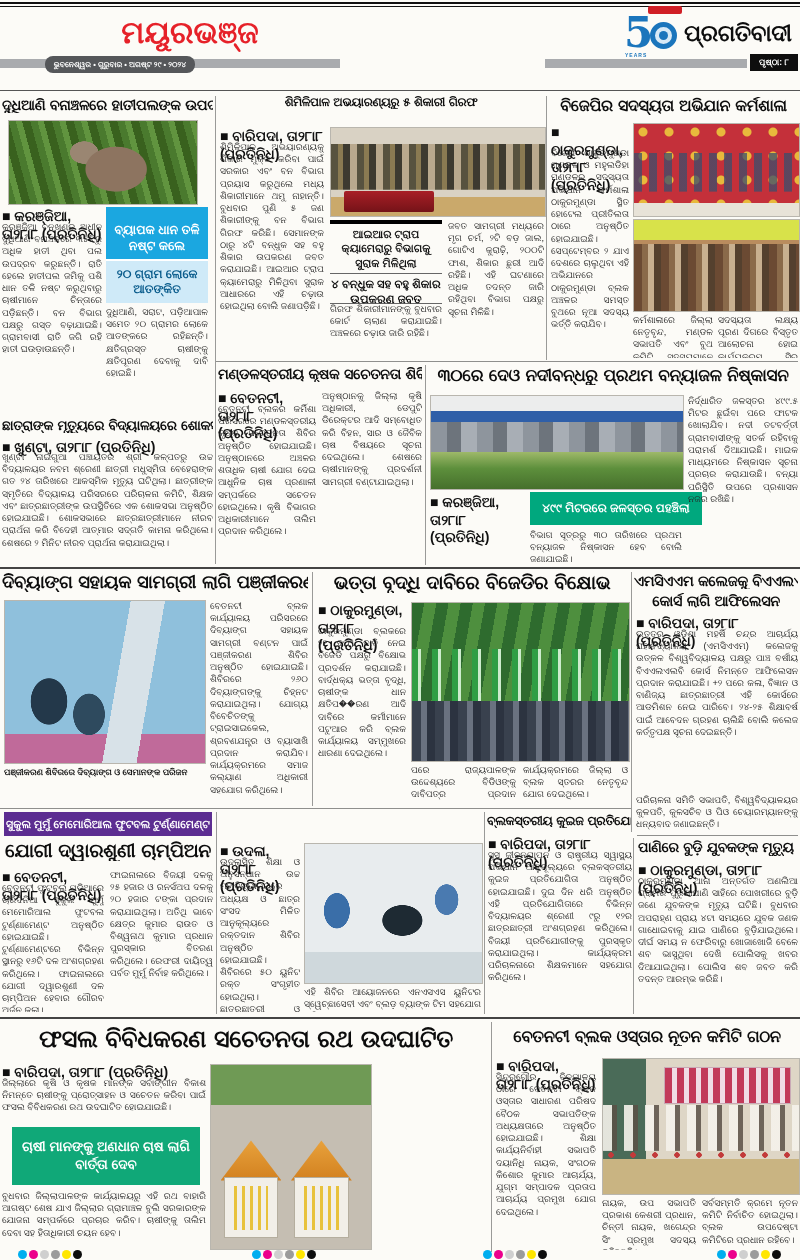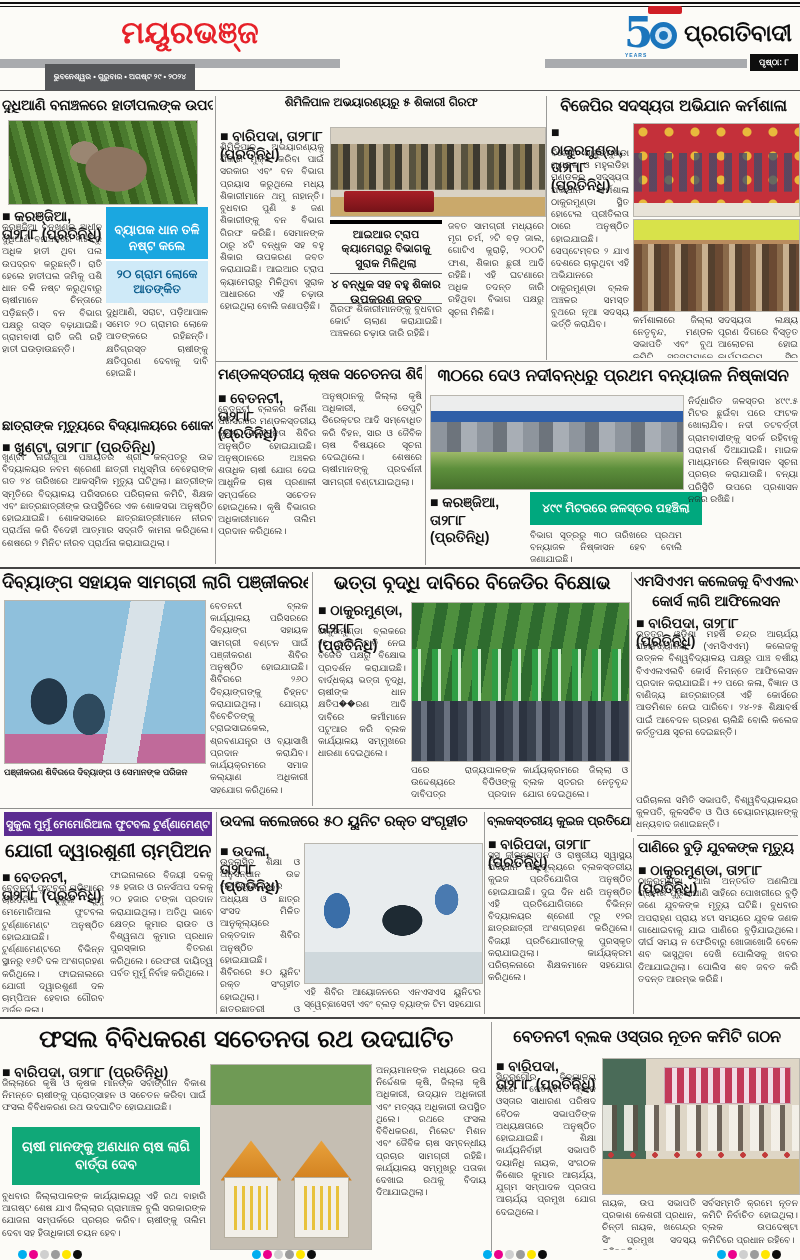--- a/index.html
+++ b/index.html
@@ -114,21 +114,21 @@
 <body>
 
 <div class="page">
 
   <div class="abs" style="left:0;top:2px;width:800px;height:2px;background:#111;"></div>
   <div class="abs" style="left:0;top:6px;width:800px;height:1px;background:#111;"></div>
 
   <div class="abs masthead ctr" style="left:60px;top:14px;width:260px;">ମୟୂରଭଞ୍ଜ</div>
 
   <div class="graybar" style="left:0;top:59px;width:340px;"></div>
-  <div class="darkbox" style="left:45px;top:64px;width:150px;height:26px;">ଭୁବନେଶ୍ୱର • ଗୁରୁବାର • ଅଗଷ୍ଟ ୨୯ • ୨୦୨୪</div>
+  <div class="darkbox" style="left:45px;top:56px;width:150px;height:17px;border-radius:8px;">ଭୁବନେଶ୍ୱର • ଗୁରୁବାର • ଅଗଷ୍ଟ ୨୯ • ୨୦୨୪</div>
 
   <div class="abs" style="left:618px;top:6px;width:182px;height:50px;">
     <div class="logo-tab" style="left:30px;top:0;width:34px;height:8px;"></div>
     <div class="abs logo5" style="left:6px;top:6px;">5</div>
     <div class="logo-circle" style="left:32px;top:16px;"></div>
     <div class="abs years" style="left:7px;top:46px;">YEARS</div>
     <div class="abs brand" style="left:66px;top:14px;">ପ୍ରଗତିବାଦୀ</div>
   </div>
   <div class="graybar" style="left:545px;top:59px;width:202px;"></div>
   <div class="pagebox" style="left:750px;top:54px;width:48px;height:17px;">ପୃଷ୍ଠା: ୮</div>
@@ -194,21 +194,20 @@
   <div class="abs byline" style="left:636px;top:615px;width:162px;">■ ବାରିପଦା, ତା୨୮ା୮ (ପ୍ରତିନିଧି)</div>
   <div class="abs bt" style="left:636px;top:628px;width:162px;height:164px;">ଉତ୍ତର ଓଡ଼ିଶା ମହର୍ଷି ଚନ୍ଦ୍ର ଆଚାର୍ଯ୍ୟ ମହାବିଦ୍ୟାଳୟ (ଏମସିଏଏମ) କଲେଜକୁ ଉତ୍କଳ ବିଶ୍ୱବିଦ୍ୟାଳୟ ପକ୍ଷରୁ ପାଞ୍ଚ ବର୍ଷୀୟ ବିଏଏଲଏଲବି କୋର୍ସ ନିମନ୍ତେ ଆଫିଲେସନ ପ୍ରଦାନ କରାଯାଇଛି। +୨ ପରେ କଳା, ବିଜ୍ଞାନ ଓ ବାଣିଜ୍ୟ ଛାତ୍ରଛାତ୍ରୀ ଏହି କୋର୍ସରେ ଆଡମିଶନ ନେଇ ପାରିବେ। ୨୪-୨୫ ଶିକ୍ଷାବର୍ଷ ପାଇଁ ଆବେଦନ ଗ୍ରହଣ ଚାଲିଛି ବୋଲି କଲେଜ କର୍ତ୍ତୃପକ୍ଷ ସୂଚନା ଦେଇଛନ୍ତି।</div>
   <div class="abs bt" style="left:636px;top:794px;width:162px;height:38px;">ପରିଚାଳନା ସମିତି ସଭାପତି, ବିଶ୍ୱବିଦ୍ୟାଳୟର କୁଳପତି, କୁଳସଚିବ ଓ ପିଓ ଚେୟାରମ୍ୟାନଙ୍କୁ ଧନ୍ୟବାଦ ଜଣାଇଛନ୍ତି।</div>
 
   <div class="abs kicker" style="left:4px;top:812px;width:208px;height:24px;">ସୁକୁଲ ମୁର୍ମୁ ମେମୋରିଆଲ ଫୁଟବଲ ଟୁର୍ଣ୍ଣାମେଣ୍ଟ</div>
   <div class="abs hl hl1 ctr" style="left:2px;top:840px;width:212px;font-size:19px;">ଯୋଗୀ ଦ୍ୱାରଶୁଣୀ ଚାମ୍ପିଅନ</div>
   <div class="abs byline" style="left:2px;top:869px;width:102px;">■ ବେତନଟୀ, ତା୨୮ା୮ (ପ୍ରତିନିଧି)</div>
   <div class="abs bt" style="left:2px;top:882px;width:102px;height:130px;">ବେତନଟୀ ଫୁଟବଲ ପଡ଼ିଆରେ ଚାରିଦିନିଆ ସୁକୁଲ ମୁର୍ମୁ ମେମୋରିଆଲ ଫୁଟବଲ ଟୁର୍ଣ୍ଣାମେଣ୍ଟ ଅନୁଷ୍ଠିତ ହୋଇଯାଇଛି। ଟୁର୍ଣ୍ଣାମେଣ୍ଟରେ ବିଭିନ୍ନ ସ୍ଥାନରୁ ୧୬ଟି ଦଳ ଅଂଶଗ୍ରହଣ କରିଥିଲେ। ଫାଇନାଲରେ ଯୋଗୀ ଦ୍ୱାରଶୁଣୀ ଦଳ ଚାମ୍ପିଅନ ହେବାର ଗୌରବ ଅର୍ଜନ କଲା।</div>
   <div class="abs bt" style="left:110px;top:869px;width:103px;height:143px;">ଫାଇନାଲରେ ବିଜୟୀ ଦଳକୁ ୨୫ ହଜାର ଓ ରନର୍ସଅପ ଦଳକୁ ୨୦ ହଜାର ଟଙ୍କା ପ୍ରଦାନ କରାଯାଇଥିଲା। ଅତିଥି ଭାବେ କ୍ଷେତ୍ର କୁମାର ରାଉତ ଓ ବିଶ୍ୱନାଥ କୁମାର ପ୍ରଧାନ ପୁରସ୍କାର ବିତରଣ କରିଥିଲେ। ରେଫରୀ ଦାୟିତ୍ୱ ପର୍ବତ ମୁର୍ମୁ ନିର୍ବାହ କରିଥିଲେ।</div>
 
-  <div class="abs hl hl1" style="left:220px;top:813px;width:261px;font-size:15px;">ଉଦଳା କଲେଜରେ ୫୦ ୟୁନିଟ ରକ୍ତ ସଂଗୃହୀତ</div>
   <div class="abs byline" style="left:220px;top:843px;width:80px;">■ ଉଦଳା, ତା୨୮ା୮ (ପ୍ରତିନିଧି)</div>
   <div class="abs bt" style="left:220px;top:856px;width:80px;height:156px;">ଉଦଳାସ୍ଥିତ ଶିକ୍ଷା ଓ ଅନୁସନ୍ଧାନ ଉଚ୍ଚ ମହାବିଦ୍ୟାଳୟରେ ଅଧ୍ୟକ୍ଷ ଓ ଛାତ୍ର ସଂସଦ ମିଳିତ ଆନୁକୂଲ୍ୟରେ ରକ୍ତଦାନ ଶିବିର ଅନୁଷ୍ଠିତ ହୋଇଯାଇଛି। ଶିବିରରେ ୫୦ ୟୁନିଟ ରକ୍ତ ସଂଗୃହୀତ ହୋଇଥିଲା। ଛାତ୍ରଛାତ୍ରୀ ଓ ଅଧ୍ୟାପକମାନେ ରକ୍ତଦାନ କରିଥିଲେ।</div>
   <div class="photo ph-blood" style="left:304px;top:843px;width:177px;height:139px;"></div>
   <div class="abs bt" style="left:304px;top:986px;width:177px;height:26px;">ଏହି ଶିବିର ଆୟୋଜନରେ ଏନଏସଏସ ୟୁନିଟର ସ୍ୱେଚ୍ଛାସେବୀ ଏବଂ ବ୍ଲଡ଼ ବ୍ୟାଙ୍କ ଟିମ ସହଯୋଗ କରିଥିଲେ।</div>
 
   <div class="abs hl hl1 ctr" style="left:487px;top:814px;width:145px;font-size:12.5px;">ବ୍ଲକସ୍ତରୀୟ କୁଇଜ ପ୍ରତିଯୋଗିତା</div>
   <div class="abs byline" style="left:488px;top:836px;width:144px;">■ ବାରିପଦା, ତା୨୮ା୮ (ପ୍ରତିନିଧି)</div>
   <div class="abs bt" style="left:488px;top:849px;width:144px;height:163px;">ସୁସ୍ଥ ଜୀବନଯାପନ ଓ ରାଷ୍ଟ୍ରୀୟ ସ୍ୱାସ୍ଥ୍ୟ ଅଭିଯାନ ଆନୁକୂଲ୍ୟରେ ବ୍ଲକସ୍ତରୀୟ କୁଇଜ ପ୍ରତିଯୋଗିତା ଅନୁଷ୍ଠିତ ହୋଇଯାଇଛି। ଦୁଇ ଦିନ ଧରି ଅନୁଷ୍ଠିତ ଏହି ପ୍ରତିଯୋଗିତାରେ ବିଭିନ୍ନ ବିଦ୍ୟାଳୟର ଶ୍ରେଣୀ ୯ରୁ ୧୨ର ଛାତ୍ରଛାତ୍ରୀ ଅଂଶଗ୍ରହଣ କରିଥିଲେ। ବିଜୟୀ ପ୍ରତିଯୋଗୀଙ୍କୁ ପୁରସ୍କୃତ କରାଯାଇଥିଲା। କାର୍ଯ୍ୟକ୍ରମ ପରିଚାଳନାରେ ଶିକ୍ଷକମାନେ ସହଯୋଗ କରିଥିଲେ।</div>
 
   <div class="hline" style="left:637px;top:835px;width:161px;"></div>
@@ -226,21 +225,20 @@
       <div class="vroof"></div>
         <div class="vbody"></div>
         <div class="vgar"></div>
     </div>
     <div class="van" style="left:52%;">
       <div class="vroof"></div>
         <div class="vbody"></div>
         <div class="vgar"></div>
     </div>
   </div>
-  <div class="abs bt" style="left:376px;top:1064px;width:110px;height:186px;">ଅନ୍ୟମାନଙ୍କ ମଧ୍ୟରେ ଉପ ନିର୍ଦ୍ଦେଶକ କୃଷି, ଜିଲ୍ଲା କୃଷି ଅଧିକାରୀ, ଉଦ୍ୟାନ ଅଧିକାରୀ ଏବଂ ମତ୍ସ୍ୟ ଅଧିକାରୀ ଉପସ୍ଥିତ ଥିଲେ। ରଥରେ ଫସଲ ବିବିଧକରଣ, ମିଲେଟ ମିଶନ ଏବଂ ଜୈବିକ ଚାଷ ସମ୍ବନ୍ଧୀୟ ପ୍ରଚାର ସାମଗ୍ରୀ ରହିଛି। କାର୍ଯ୍ୟାଳୟ ସମ୍ମୁଖରୁ ପତାକା ଦେଖାଇ ରଥକୁ ବିଦାୟ ଦିଆଯାଇଥିଲା।</div>
 
   <div class="abs hl hl1 ctr" style="left:496px;top:1028px;width:302px;font-size:16.5px;">ବେତନଟୀ ବ୍ଲକ ଓସ୍ତାର ନୂତନ କମିଟି ଗଠନ</div>
   <div class="abs byline" style="left:496px;top:1058px;width:100px;">■ ବାରିପଦା, ତା୨୮ା୮ (ପ୍ରତିନିଧି)</div>
   <div class="abs bt" style="left:496px;top:1071px;width:100px;height:179px;">ସିନ୍ଦୁରଗୌର ବିଦ୍ୟାଳୟ ଠାରେ ବେତନଟୀ ବ୍ଲକ ଓସ୍ତାର ସାଧାରଣ ପରିଷଦ ବୈଠକ ସଭାପତିଙ୍କ ଅଧ୍ୟକ୍ଷତାରେ ଅନୁଷ୍ଠିତ ହୋଇଯାଇଛି। ଶିକ୍ଷା କାର୍ଯ୍ୟନିର୍ବାହୀ ସଭାପତି ଦୟାନିଧି ନାୟକ, ସଂଗଠକ କିଶୋର କୁମାର ଆଚାର୍ଯ୍ୟ, ଯୁଗ୍ମ ସମ୍ପାଦକ ପ୍ରତାପ ଆଚାର୍ଯ୍ୟ ପ୍ରମୁଖ ଯୋଗ ଦେଇଥିଲେ।</div>
   <div class="photo ph-committee" style="left:602px;top:1058px;width:196px;height:135px;"></div>
   <div class="abs bt" style="left:602px;top:1197px;width:94px;height:53px;">ନାୟକ, ଉପ ସଭାପତି ପ୍ରକାଶ କେଶରୀ ପ୍ରଧାନ, ଚିନ୍ତୀ ନାୟକ, ଖଗେନ୍ଦ୍ର ସିଂ ପ୍ରମୁଖ ସଦସ୍ୟ ରହିଛନ୍ତି।</div>
   <div class="abs bt" style="left:702px;top:1197px;width:96px;height:53px;">ସର୍ବସମ୍ମତି କ୍ରମେ ନୂତନ କମିଟି ନିର୍ବାଚିତ ହୋଇଥିଲା। ବ୍ଲକ ଉପଦେଷ୍ଟା କମିଟିରେ ପ୍ରଧାନ ରହିବେ।</div>
 
   <div class="vline" style="left:215px;top:96px;height:468px;"></div>
   <div class="vline" style="left:546px;top:96px;height:264px;"></div>

